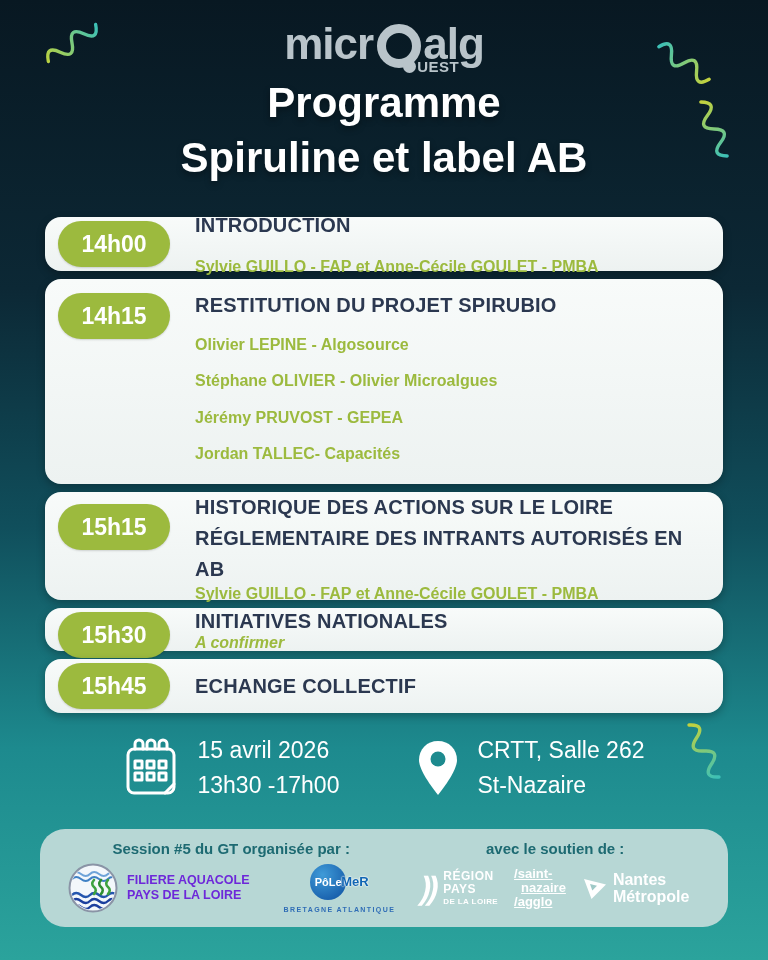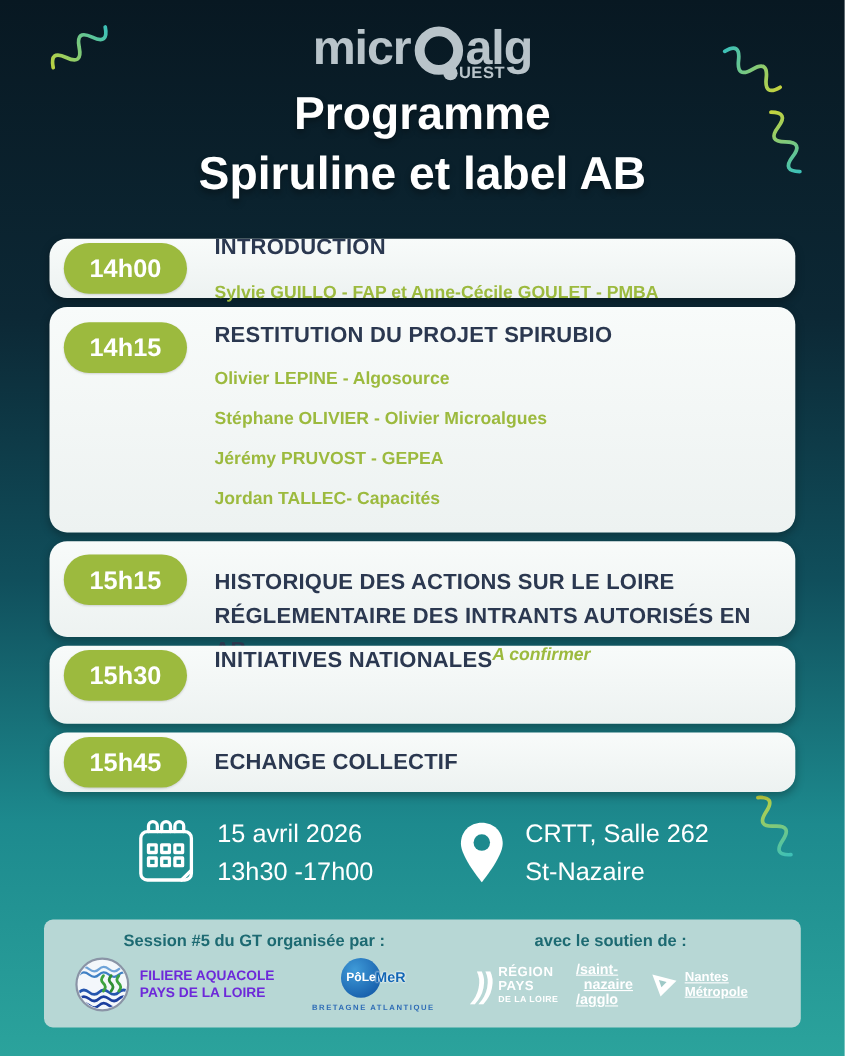--- a/index.html
+++ b/index.html
@@ -41,36 +41,36 @@
           display:flex; align-items:center; justify-content:center;
           box-shadow:0 1px 2px rgba(0,0,0,0.15); }
   .card-title { font-size:20px; font-weight:800; color:#2b3850; letter-spacing:0.2px; line-height:1.3; }
   .card-sub   { font-size:16px; font-weight:600; color:#9cba3e; }
   .c1 { height:54px;  display:flex; flex-direction:column; justify-content:center;gap:20px; }
   .c1 .pill { top:4px; }
   .c2 { height:205px; padding-top:13px; }
   .c2 .pill { top:14px; }
   .c2 .speakers { margin-top:17px; }
   .c2 .speaker { font-size:16px; font-weight:600; color:#9cba3e; line-height:1.2; margin-bottom:17px; }
-  .c3 { height:87px; padding-top:22px; }
+  .c3 { height:108px; padding-top:0; }
   .c3 .pill { top:12px; }
   .c3 .card-title { line-height:1.55; }
-  .c4 { height:71px; display:flex; flex-direction:row; justify-content:flex-start; }
+  .c4 { height:43px; display:flex; flex-direction:column; justify-content:center; }
   .c4 .pill { top:4px; }
   .c4 .card-sub { font-style:italic; }
   .c5 { height:54px; display:flex; align-items:center; }
   .c5 .pill { top:4px; }
 
   
   .info { margin-top:20px; display:flex; justify-content:center; gap:78px; color:#fff; }
   .info-item { display:flex; align-items:center; gap:18px; }
   .info-text { font-size:23px; line-height:1.5; font-weight:400; }
 
   
-  .footer { margin:27px 40px 0; height:98px; background:#b7d7d5; border-radius:8px;
+  .footer { margin:27px 40px 0; height:98px; background:#b7d7d5; border-radius:25px;
             display:flex; padding:11px 20px 8px; }
   .f-col-left  { flex:1.12; display:flex; flex-direction:column; }
   .f-col-right { flex:1;    display:flex; flex-direction:column; }
   .f-label { color:#1d6a72; font-size:15px; font-weight:700; text-align:center; }
   .f-logos { flex:1; display:flex; align-items:center; justify-content:center; }
 
   .fapl { display:flex; align-items:center; gap:8px; margin-right:34px; }
   .fapl-text { color:#6d28d9; font-weight:800; font-size:12.5px; line-height:1.25; }
 
   .pm { display:flex; flex-direction:column; align-items:center; }
@@ -83,21 +83,21 @@
 
   .region { display:flex; align-items:center; gap:7px; color:#fff; margin-right:16px; }
   .region-mark { font-size:32px; font-weight:800; letter-spacing:-3px; transform:skewX(-12deg); line-height:1; }
   .region-l1, .region-l2 { font-size:12px; font-weight:800; line-height:1.15; letter-spacing:0.5px; }
   .region-l3 { font-size:8px; font-weight:700; line-height:1.2; letter-spacing:0.4px; }
 
   .stn { color:#fff; font-weight:800; font-size:13px; line-height:1.1; margin-right:16px;text-decoration:underline; }
   .stn div:nth-child(2) { padding-left:7px; }
 
   .nantes { display:flex; align-items:center; gap:5px; color:#fff; }
-  .nantes-text { font-size:12px; font-weight:600; line-height:1.1;text-decoration:underline; }
+  .nantes-text { font-size:16px; font-weight:600; line-height:1.1; }
 </style>
 </head>
 <body>
 
 <div class="page">
 
   <svg class="squiggle sq1" width="64" height="22" viewBox="0 0 64 22">
     <defs>
         <linearGradient id="g1" x1="0" y1="0" x2="1" y2="0">
       <stop offset="0" stop-color="#b9d243"></stop>

